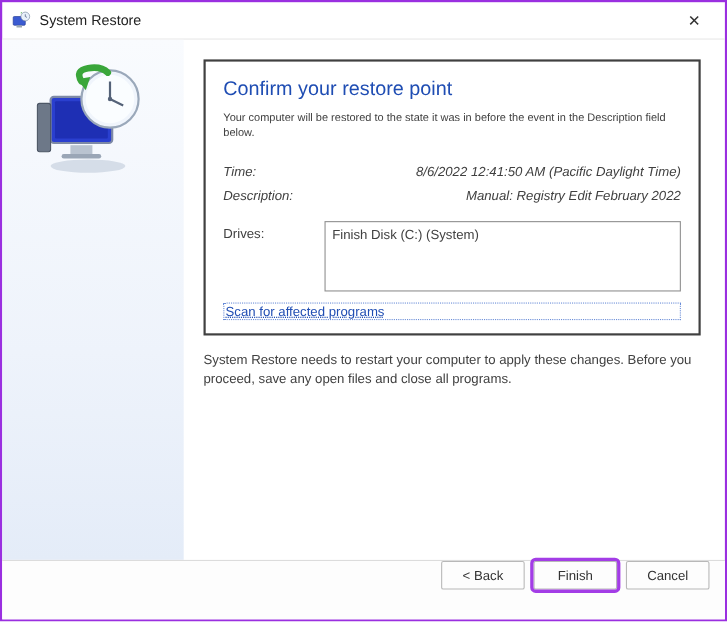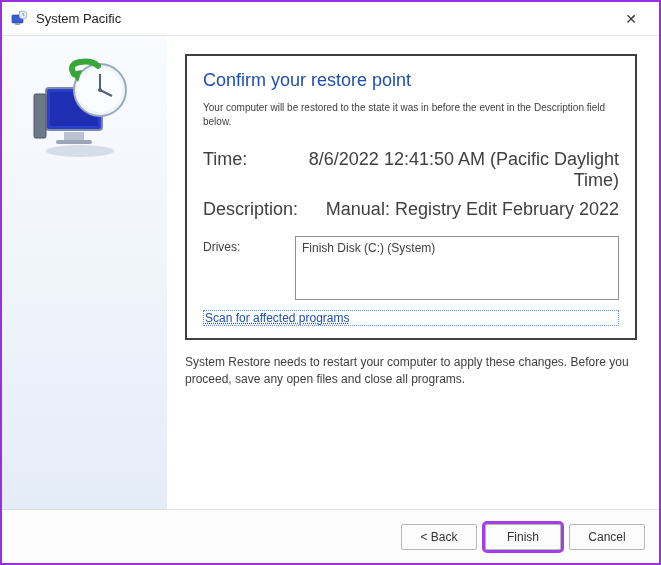--- a/index.html
+++ b/index.html
@@ -74,21 +74,22 @@
   }
   .intro {
     font-size: 10px;
     color: #404040;
     line-height: 1.4;
     margin-bottom: 20px;
   }
   .row {
     display: flex;
     margin-bottom: 8px;
-    font-size: 18px;
+    font-size: 12px;
+    font-style: italic;
   }
   .row .label {
     width: 92px;
     color: #404040;
   }
   .row .value {
     flex: 1;
     color: #404040;
     text-align: right;
   }
@@ -133,21 +134,21 @@
   .note2 {
     font-size: 12px;
     color: #404040;
     line-height: 1.45;
     margin-top: 14px;
   }
   .footer {
     height: 54px;
     border-top: 1px solid #dcdcdc;
     display: flex;
-    align-items: center;
+    align-items: flex-start;
     justify-content: flex-end;
     padding: 0 14px;
     gap: 8px;
     background: #fdfdfd;
   }
   .btn {
     min-width: 76px;
     height: 26px;
     border: 1px solid #b8b8b8;
     background: #fdfdfd;
@@ -169,21 +170,21 @@
   <div class="titlebar">
     <span class="app-icon">
       <svg viewBox="0 0 18 18">
         <rect x="2" y="5" width="11" height="8" rx="1" fill="#3b5bd1" stroke="#253c94" stroke-width="0.6"></rect>
         <rect x="5" y="13" width="5" height="2" fill="#9aa6b2"></rect>
         <circle cx="13" cy="5" r="4" fill="#e8f0fa" stroke="#7a8aa0" stroke-width="0.6"></circle>
         <path d="M 13 3 L 13 5 L 14.5 5.8" stroke="#506080" stroke-width="0.7" fill="none"></path>
         <path d="M 9.5 3 Q 8 1.5 10 1 L 9.2 2.5" fill="#3aa63a"></path>
       </svg>
     </span>
-    <span class="title">System Pacific</span>
+    <span class="title">System Restore</span>
     <span class="close">✕</span>
   </div>
 
   <div class="body">
     <div class="sidebar">
       <div class="restore-graphic">
         <svg viewBox="0 0 110 110">
           <ellipse cx="50" cy="95" rx="34" ry="6" fill="#d5dde8"></ellipse>
           <rect x="16" y="32" width="56" height="42" rx="3" fill="#2a3fcf" stroke="#7d89a6" stroke-width="2"></rect>
           <rect x="20" y="36" width="48" height="34" rx="1" fill="#1e2fb4"></rect>

